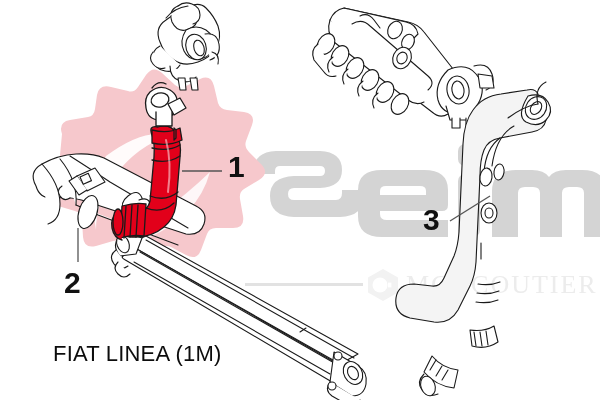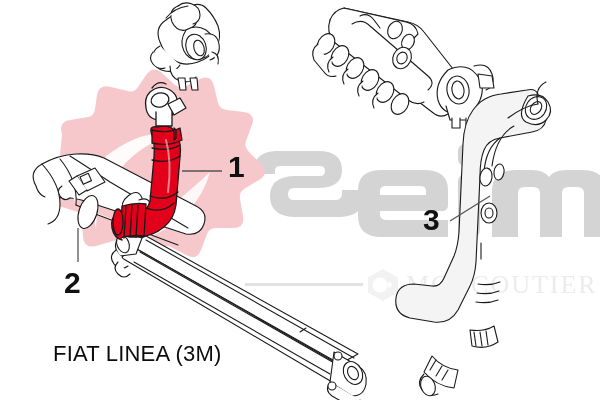--- a/index.html
+++ b/index.html
@@ -342,15 +342,15 @@
       <line x1="182" y1="171" x2="222" y2="171"></line>
       <line x1="78" y1="228" x2="78" y2="262"></line>
       <line x1="450" y1="221" x2="490" y2="196"></line>
     </g>
   </svg>
 
   <div class="callout" id="callout-1">1</div>
   <div class="callout" id="callout-2">2</div>
   <div class="callout" id="callout-3">3</div>
 
-  <div class="model-label">FIAT LINEA (3M)</div>
+  <div class="model-label">FIAT LINEA (1M)</div>
 
 </div>
 
 </body></html>

